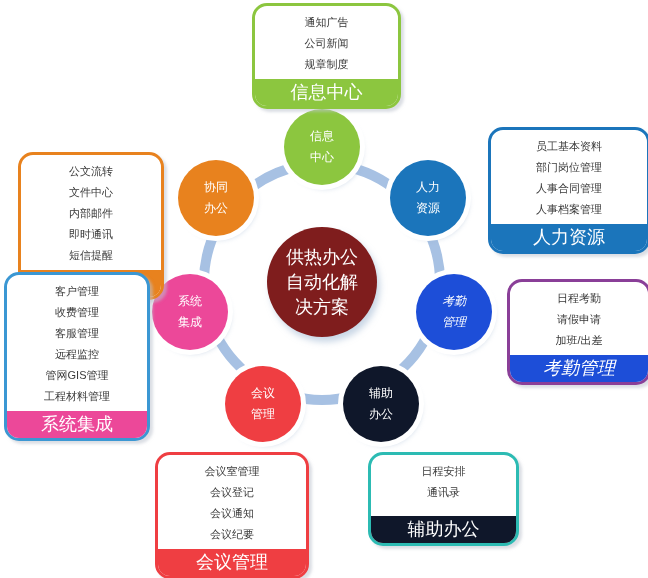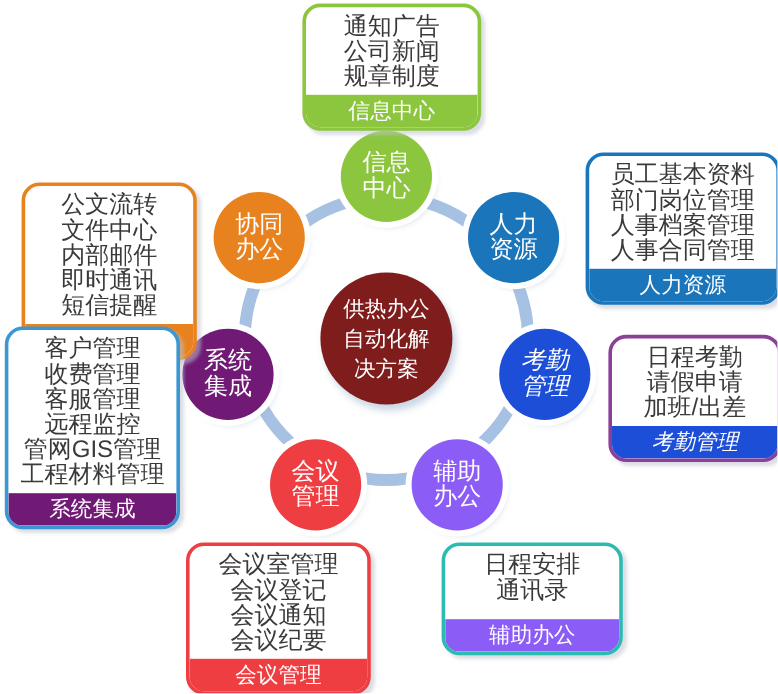--- a/index.html
+++ b/index.html
@@ -3,40 +3,40 @@
 <meta charset="utf-8">
 <style>
   html,body{margin:0;padding:0;background:#ffffff;}
   body{font-family:"Liberation Sans","DejaVu Sans",sans-serif;}
   .stage{position:relative;width:648px;height:578px;background:#fff;overflow:hidden;}
   .ring-svg{position:absolute;left:0;top:0;pointer-events:none;}
 
   
   .node{position:absolute;width:76px;height:76px;border-radius:50%;
         display:flex;flex-direction:column;align-items:center;justify-content:center;
-        color:#fff;font-size:20px;line-height:21px;text-align:center;
+        color:#fff;font-size:12px;line-height:21px;text-align:center;
         box-shadow:0 0 0 5px #ffffff, 3px 4px 5px rgba(150,175,205,.45);}
   .center-circle{position:absolute;left:267px;top:227px;width:110px;height:110px;border-radius:50%;
         background:#7f1d1d;display:flex;flex-direction:column;align-items:center;justify-content:center;
         color:#fff;font-size:18px;line-height:25px;text-align:center;
         box-shadow:3px 5px 6px rgba(150,175,205,.5);}
 
   
   .box{position:absolute;background:#fff;border:3px solid;border-radius:15px;overflow:hidden;
        display:flex;flex-direction:column;box-shadow:3px 3px 3px rgba(190,195,205,.55);}
-  .box .items{padding:6px 2px 4px;text-align:center;color:#3a3a3a;font-size:20px;line-height:21px;}
+  .box .items{padding:6px 2px 4px;text-align:center;color:#3a3a3a;font-size:11px;line-height:21px;}
   .box .footer{margin-top:auto;height:27px;line-height:27px;text-align:center;color:#fff;font-size:18px;}
 
   
   .c-info   .fill,.c-info.node,  .c-info .footer  {background:#8CC63F;}  .c-info.box  {border-color:#8CC63F;}
   .c-hr     .fill,.c-hr.node,    .c-hr .footer    {background:#1B75BB;}  .c-hr.box    {border-color:#1B75BB;}
   .c-att    .fill,.c-att.node,   .c-att .footer   {background:#1d4ed8;font-style:italic;}  .c-att.box   {border-color:#8A3F98;}
-  .c-aux    .fill,.c-aux.node,   .c-aux .footer   {background:#8b5cf6;}  .c-aux.box   {border-color:#2CBBB3;}
+  .c-aux    .fill,.c-aux.node,   .c-aux .footer   {background:#0f172a;}  .c-aux.box   {border-color:#2CBBB3;}
   .c-meet   .fill,.c-meet.node,  .c-meet .footer  {background:#EF3E42;}  .c-meet.box  {border-color:#EF3E42;}
-  .c-sys    .fill,.c-sys.node,   .c-sys .footer   {background:#701a75;}  .c-sys.box   {border-color:#3B97D3;}
+  .c-sys    .fill,.c-sys.node,   .c-sys .footer   {background:#ec4899;}  .c-sys.box   {border-color:#3B97D3;}
   .c-collab .fill,.c-collab.node,.c-collab .footer{background:#E8821E;}  .c-collab.box{border-color:#E8821E;margin-top:44px;}
 
   
   .box-info  {left:252px;top:3px;  width:143px;min-height:94px;}
   .box-collab{left:18px; top:108px;width:140px;min-height:133px;}
   .box-sys   {left:4px;  top:272px;width:140px;min-height:161px;}
   .box-hr    {left:488px;top:127px;width:156px;min-height:117px;}
   .box-att   {left:507px;top:279px;width:138px;min-height:95px;}
   .box-aux   {left:368px;top:452px;width:145px;min-height:88px;justify-content:space-between;}
   .box-meet  {left:155px;top:452px;width:148px;min-height:116px;}
@@ -131,22 +131,22 @@
       <div>管网GIS管理</div>
       <div>工程材料管理</div>
     </div>
     <div class="footer">系统集成</div>
   </div>
 
   <div class="box box-hr c-hr">
     <div class="items">
       <div>员工基本资料</div>
       <div>部门岗位管理</div>
+      <div>人事合同管理</div>
       <div>人事档案管理</div>
-      <div>人事合同管理</div>
     </div>
     <div class="footer">人力资源</div>
   </div>
 
   <div class="box box-att c-att">
     <div class="items">
       <div>日程考勤</div>
       <div>请假申请</div>
       <div>加班/出差</div>
     </div>

